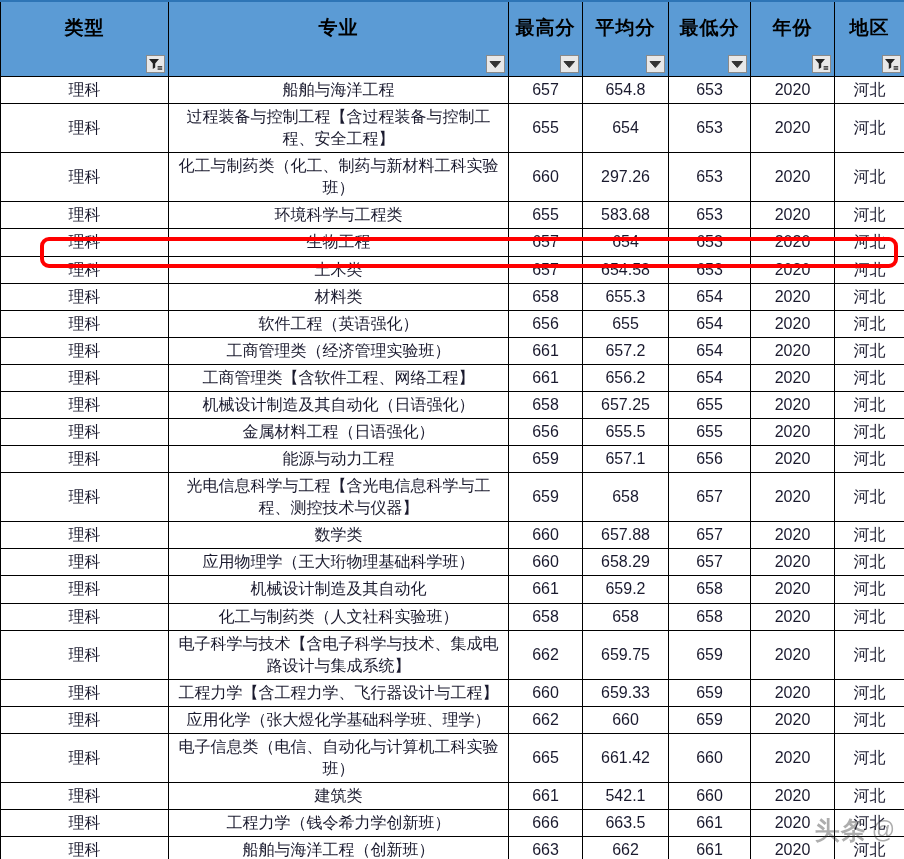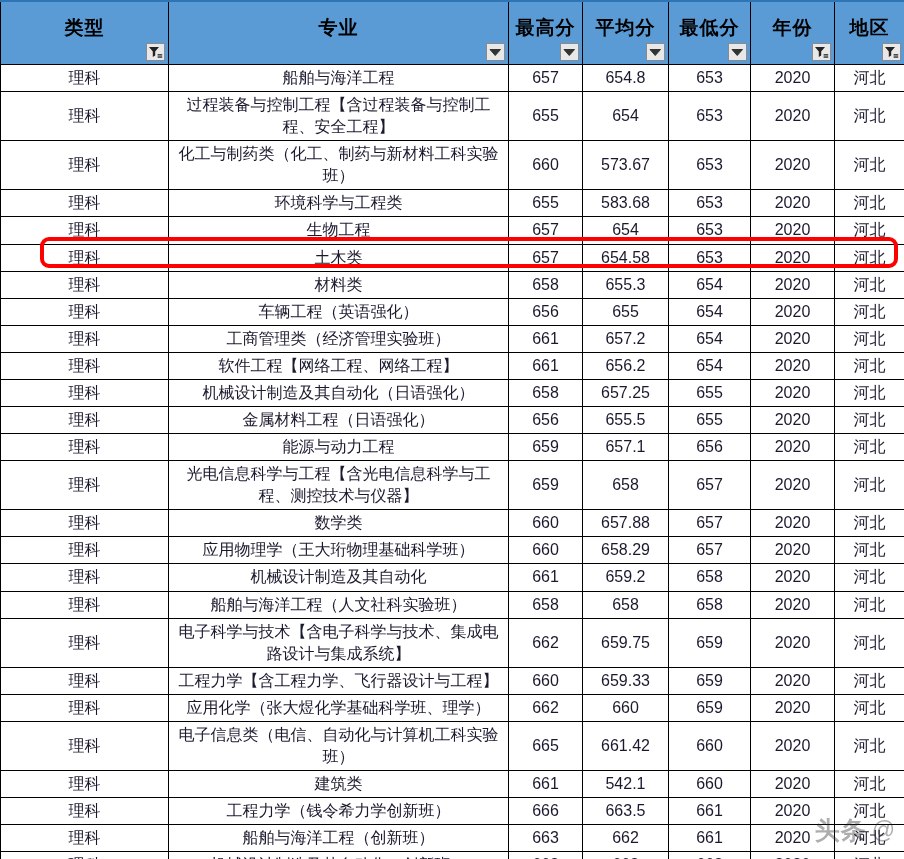--- a/index.html
+++ b/index.html
@@ -41,21 +41,21 @@
     vertical-align: middle;
     text-align: center;
     font-weight: bold;
     font-size: 19px;
     color: #000000;
     letter-spacing: 1px;
   }
   .hdr-label {
     display: block;
     line-height: 52px;
-    padding-bottom: 10px;
+    padding-bottom: 22px;
   }
 
   
   .filter-btn {
     position: absolute;
     right: 3px;
     bottom: 3px;
     width: 19px;
     height: 18px;
     background: #e8e8e8;
@@ -218,21 +218,21 @@
           <td>655</td>
           <td>654</td>
           <td>653</td>
           <td>2020</td>
           <td>河北</td>
         </tr>
         <tr>
           <td>理科</td>
           <td class="major-cell">化工与制药类（化工、制药与新材料工科实验班）</td>
           <td>660</td>
-          <td>573.67</td>
+          <td>297.26</td>
           <td>653</td>
           <td>2020</td>
           <td>河北</td>
         </tr>
         <tr>
           <td>理科</td>
           <td class="major-cell">环境科学与工程类</td>
           <td>655</td>
           <td>583.68</td>
           <td>653</td>
@@ -261,39 +261,39 @@
           <td>理科</td>
           <td class="major-cell">材料类</td>
           <td>658</td>
           <td>655.3</td>
           <td>654</td>
           <td>2020</td>
           <td>河北</td>
         </tr>
         <tr>
           <td>理科</td>
-          <td class="major-cell">车辆工程（英语强化）</td>
+          <td class="major-cell">软件工程（英语强化）</td>
           <td>656</td>
           <td>655</td>
           <td>654</td>
           <td>2020</td>
           <td>河北</td>
         </tr>
         <tr>
           <td>理科</td>
           <td class="major-cell">工商管理类（经济管理实验班）</td>
           <td>661</td>
           <td>657.2</td>
           <td>654</td>
           <td>2020</td>
           <td>河北</td>
         </tr>
         <tr>
           <td>理科</td>
-          <td class="major-cell">软件工程【网络工程、网络工程】</td>
+          <td class="major-cell">工商管理类【含软件工程、网络工程】</td>
           <td>661</td>
           <td>656.2</td>
           <td>654</td>
           <td>2020</td>
           <td>河北</td>
         </tr>
         <tr>
           <td>理科</td>
           <td class="major-cell">机械设计制造及其自动化（日语强化）</td>
           <td>658</td>
@@ -351,21 +351,21 @@
           <td>理科</td>
           <td class="major-cell">机械设计制造及其自动化</td>
           <td>661</td>
           <td>659.2</td>
           <td>658</td>
           <td>2020</td>
           <td>河北</td>
         </tr>
         <tr>
           <td>理科</td>
-          <td class="major-cell">船舶与海洋工程（人文社科实验班）</td>
+          <td class="major-cell">化工与制药类（人文社科实验班）</td>
           <td>658</td>
           <td>658</td>
           <td>658</td>
           <td>2020</td>
           <td>河北</td>
         </tr>
         <tr>
           <td>理科</td>
           <td class="major-cell">电子科学与技术【含电子科学与技术、集成电路设计与集成系统】</td>
           <td>662</td>

